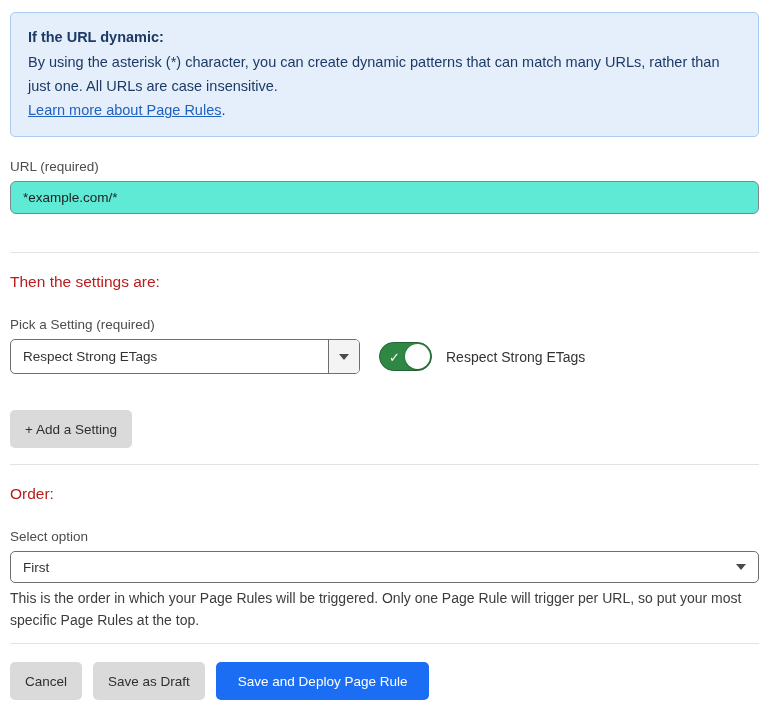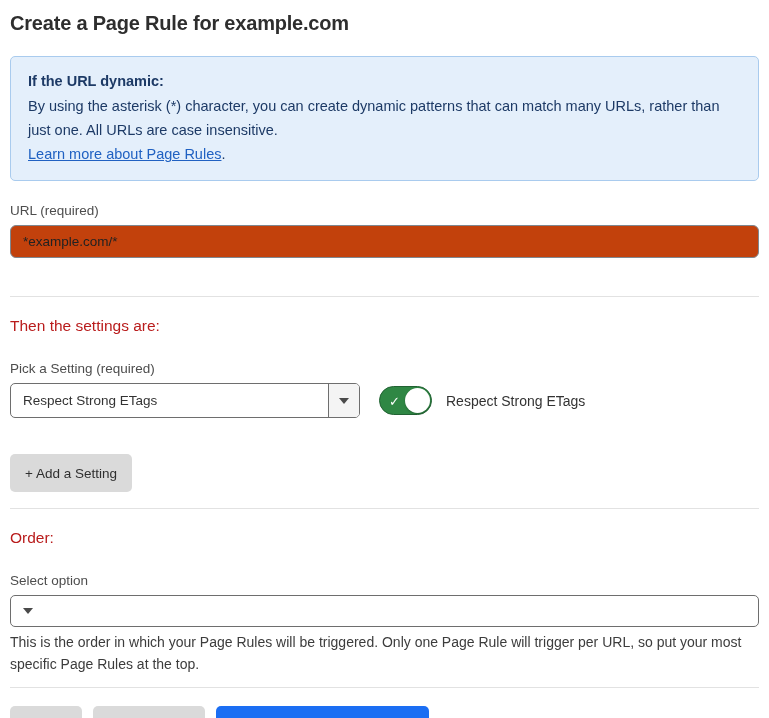--- a/index.html
+++ b/index.html
@@ -47,21 +47,21 @@
   .field-label {
     font-size: 13.5px;
     color: #4d4d4d;
     margin-bottom: 7px;
   }
   
   .url-input {
     display: block;
     width: 100%;
     height: 33px;
-    background: #c2410c;
+    background: #5eead4;
     border: 1px solid #7e8790;
     border-radius: 6px;
     padding: 0 12px;
     font-size: 13.5px;
     color: #222222;
     font-family: "Liberation Sans", "DejaVu Sans", sans-serif;
     outline: none;
   }
   .divider {
     border: none;
@@ -208,21 +208,20 @@
     display: flex;
     gap: 11px;
     margin-top: 18px;
   }
 </style>
 </head>
 <body>
 
 <div class="page">
 
-  <h1 class="page-title">Create a Page Rule for example.com</h1>
 
   <div class="info-box">
     <div class="info-heading">If the URL dynamic:</div>
     <div class="info-body"><span>By using the asterisk (*) character, you can create dynamic patterns that can match many URLs, rather than just one. All URLs are case insensitive.</span></div>
     <div><a class="info-link">Learn more about Page Rules</a><span>.</span></div>
   </div>
 
   <div class="field-label">URL (required)</div>
   <input class="url-input" type="text" value="*example.com/*" style="">
 
@@ -248,20 +247,21 @@
 
   <button class="btn btn-secondary add-setting-btn">+ Add a Setting</button>
 
   <hr class="divider divider-2">
 
   <h2 class="section-heading">Order:</h2>
 
   <div class="field-label picker-label">Select option</div>
 
   <div class="order-select">
+    <span class="order-value">First</span>
     <span class="arrow-down"></span>
   </div>
 
   <div class="help-text">This is the order in which your Page Rules will be triggered. Only one Page Rule will trigger per URL, so put your most specific Page Rules at the top.</div>
 
   <hr class="divider divider-3">
 
   <div class="actions-row">
     <button class="btn btn-secondary">Cancel</button>
     <button class="btn btn-secondary">Save as Draft</button>

